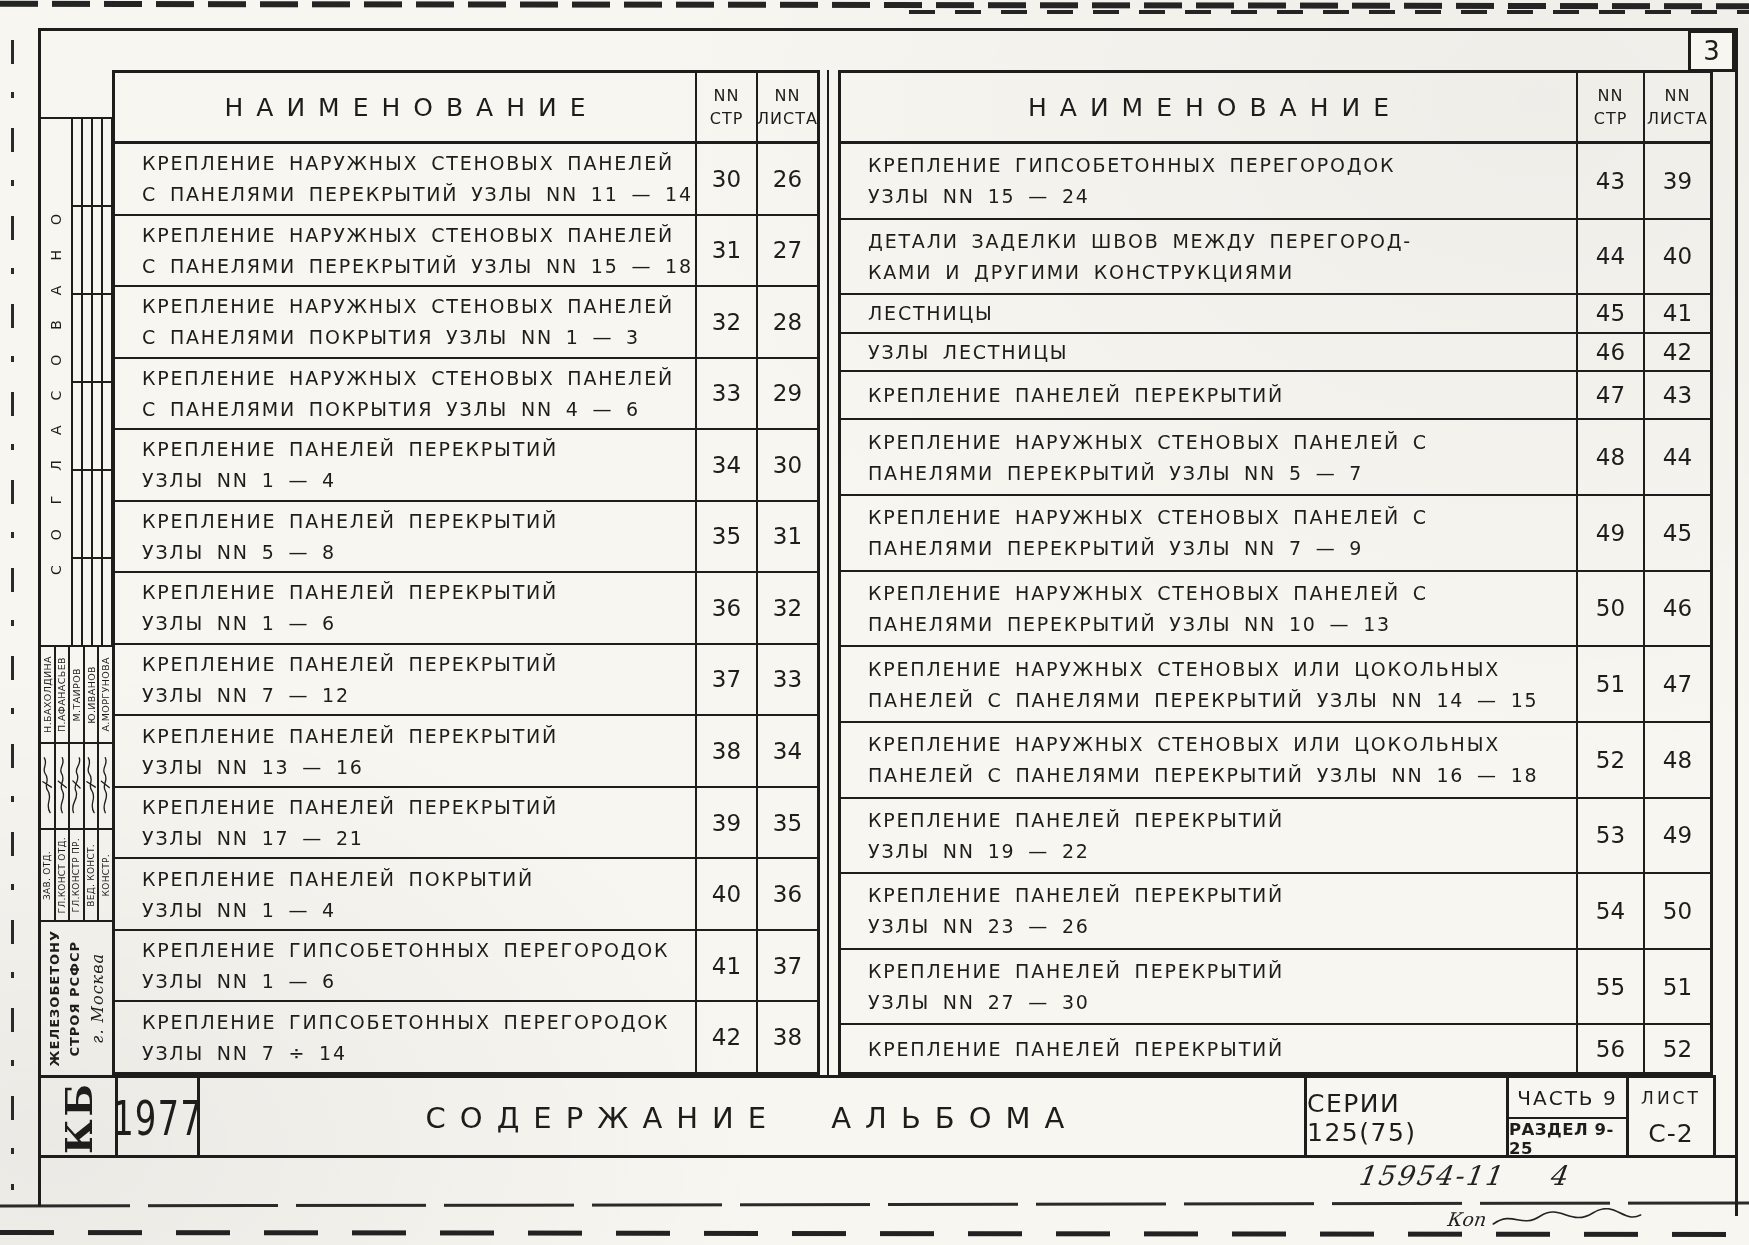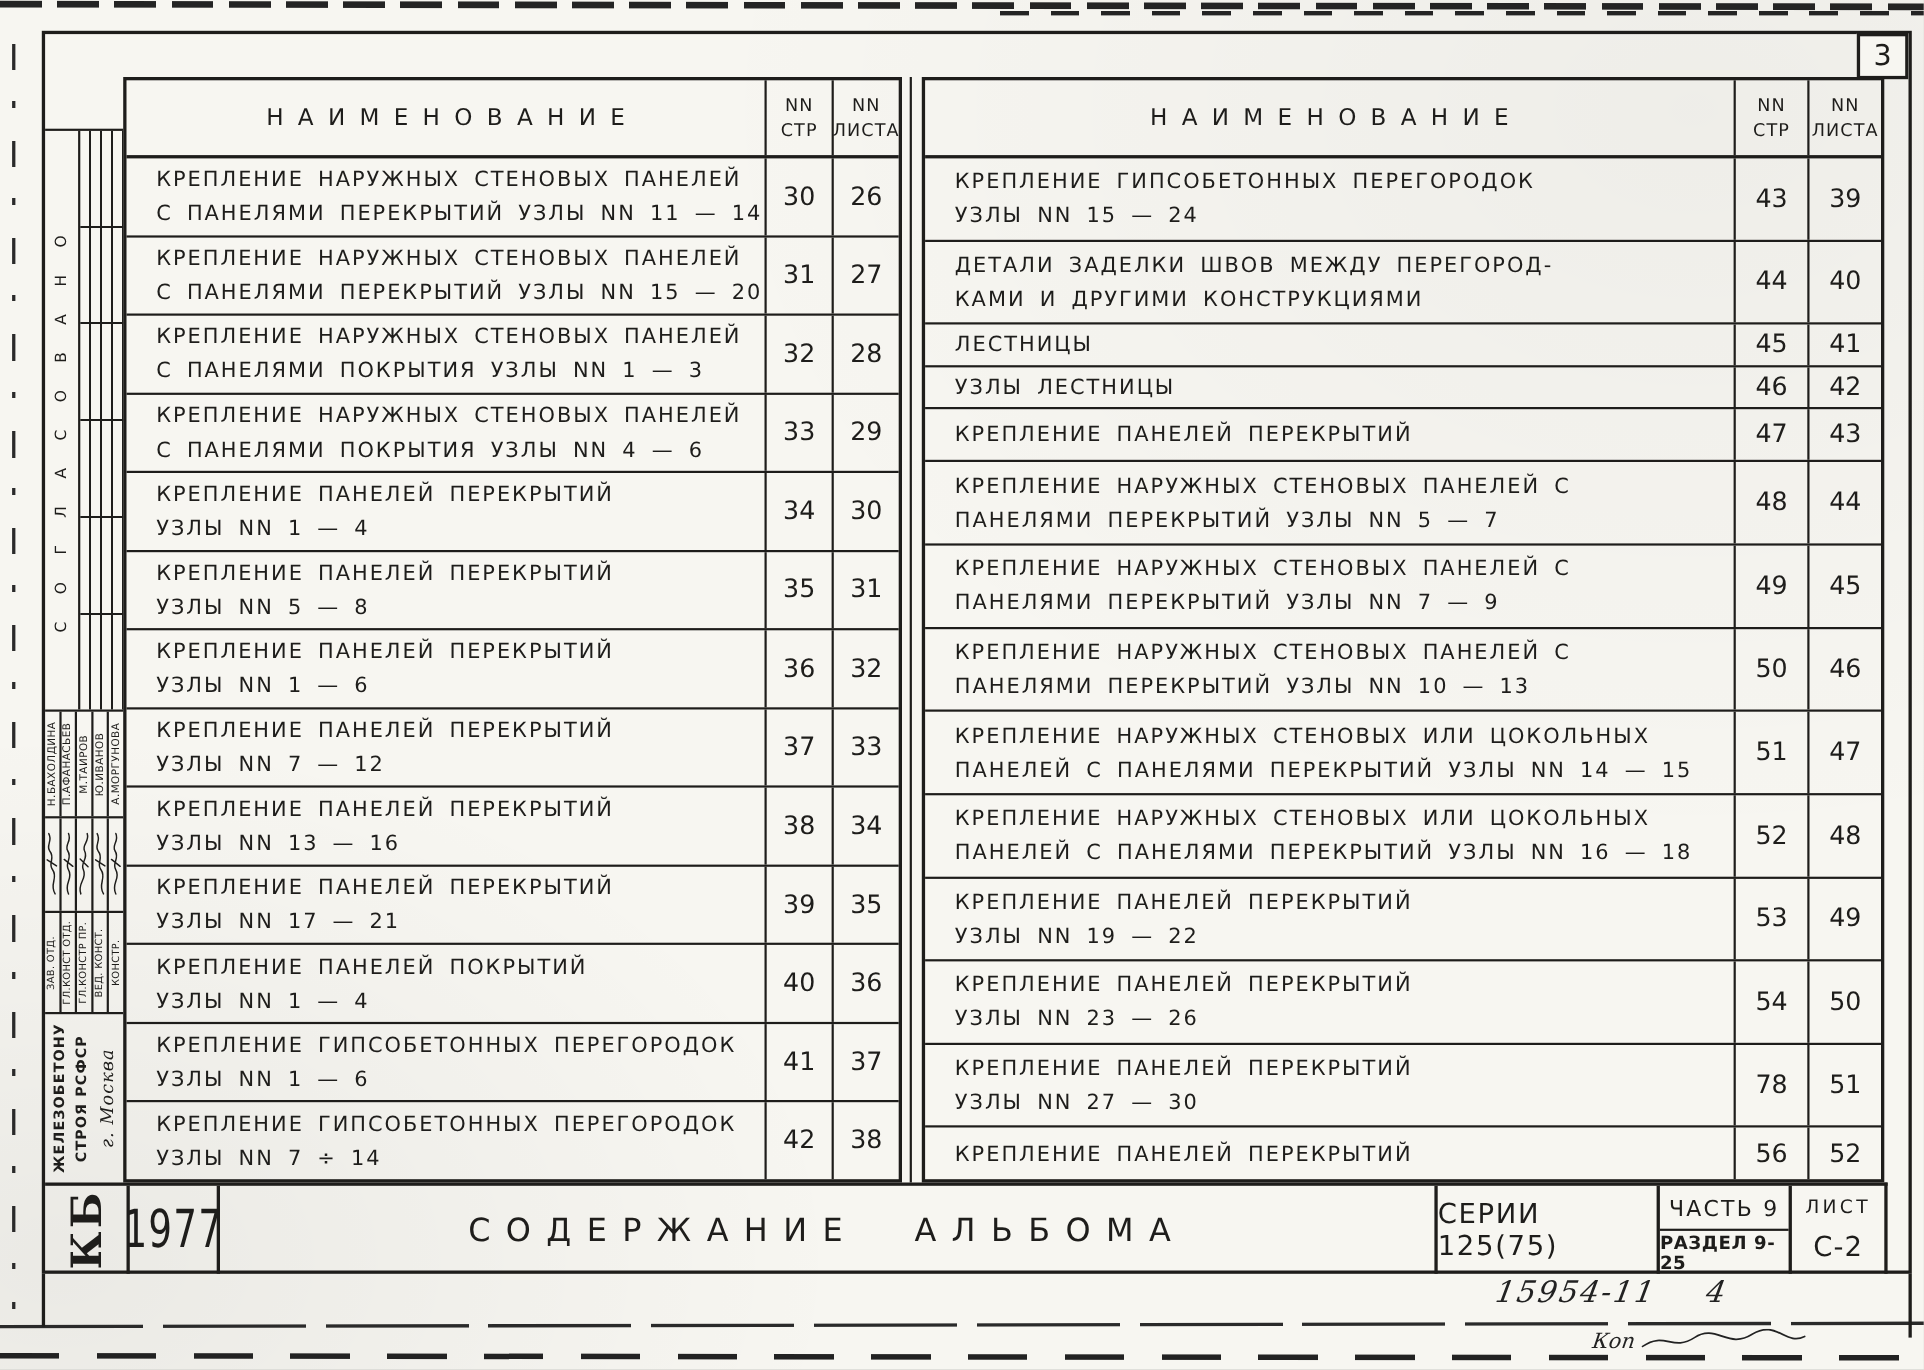--- a/index.html
+++ b/index.html
@@ -63,21 +63,21 @@
   .org-l{font-size:13px;font-weight:600;letter-spacing:1px;}
   .org-city{font-family:"DejaVu Serif",serif;font-style:italic;font-size:16px;letter-spacing:1px;}
   
   .ctable{position:absolute;top:70px;height:1005px;border:3px solid var(--ink);
     box-sizing:border-box;display:flex;flex-direction:column;background:transparent;}
   .t-left{left:112px;width:708px;--numw:59px;}
   .t-right{left:838px;width:875px;--numw:65px;}
   .dblline{position:absolute;left:827px;top:70px;width:2px;height:1005px;background:var(--ink);}
   .thead{height:68px;display:flex;border-bottom:3px solid var(--ink);flex:none;}
   .th-name{flex:1;display:flex;align-items:center;justify-content:center;
-    font-size:21px;letter-spacing:13px;font-weight:500;padding-left:13px;}
+    font-size:25px;letter-spacing:13px;font-weight:500;padding-left:13px;}
   .th-num{width:var(--numw);border-left:2px solid var(--ink);display:flex;flex-direction:column;
     align-items:center;justify-content:center;font-size:16px;line-height:1.45;letter-spacing:1px;font-weight:500;}
   .tbody{flex:1;display:flex;flex-direction:column;min-height:0;}
   .crow{display:flex;min-height:0;}
   .crow + .crow{border-top:2px solid var(--ink);}
   .cname{flex:1;display:flex;flex-direction:column;justify-content:center;gap:9px;
     padding-left:27px;overflow:hidden;}
   .cline{font-size:19px;letter-spacing:1.8px;word-spacing:5px;white-space:nowrap;font-weight:500;}
   .cline:empty{display:none;}
   .cnum{width:var(--numw);border-left:2px solid var(--ink);display:flex;align-items:center;
@@ -225,21 +225,21 @@
           <div class="cname">
             <div class="cline">КРЕПЛЕНИЕ НАРУЖНЫХ СТЕНОВЫХ ПАНЕЛЕЙ</div>
             <div class="cline">С ПАНЕЛЯМИ ПЕРЕКРЫТИЙ УЗЛЫ NN 11 — 14</div>
           </div>
           <div class="cnum">30</div>
           <div class="cnum">26</div>
         </div>
         <div class="crow" style="flex-grow: 2;">
           <div class="cname">
             <div class="cline">КРЕПЛЕНИЕ НАРУЖНЫХ СТЕНОВЫХ ПАНЕЛЕЙ</div>
-            <div class="cline">С ПАНЕЛЯМИ ПЕРЕКРЫТИЙ УЗЛЫ NN 15 — 20</div>
+            <div class="cline">С ПАНЕЛЯМИ ПЕРЕКРЫТИЙ УЗЛЫ NN 15 — 18</div>
           </div>
           <div class="cnum">31</div>
           <div class="cnum">27</div>
         </div>
         <div class="crow" style="flex-grow: 2;">
           <div class="cname">
             <div class="cline">КРЕПЛЕНИЕ НАРУЖНЫХ СТЕНОВЫХ ПАНЕЛЕЙ</div>
             <div class="cline">С ПАНЕЛЯМИ ПОКРЫТИЯ УЗЛЫ NN 1 — 3</div>
           </div>
           <div class="cnum">32</div>
@@ -434,21 +434,21 @@
             <div class="cline">УЗЛЫ NN 23 — 26</div>
           </div>
           <div class="cnum">54</div>
           <div class="cnum">50</div>
         </div>
         <div class="crow" style="flex-grow: 2;">
           <div class="cname">
             <div class="cline">КРЕПЛЕНИЕ ПАНЕЛЕЙ ПЕРЕКРЫТИЙ</div>
             <div class="cline">УЗЛЫ NN 27 — 30</div>
           </div>
-          <div class="cnum">78</div>
+          <div class="cnum">55</div>
           <div class="cnum">51</div>
         </div>
         <div class="crow" style="flex-grow: 2;">
           <div class="cname">
             <div class="cline">КРЕПЛЕНИЕ ПАНЕЛЕЙ ПЕРЕКРЫТИЙ</div>
           </div>
           <div class="cnum">56</div>
           <div class="cnum">52</div>
         </div>
       </div>

